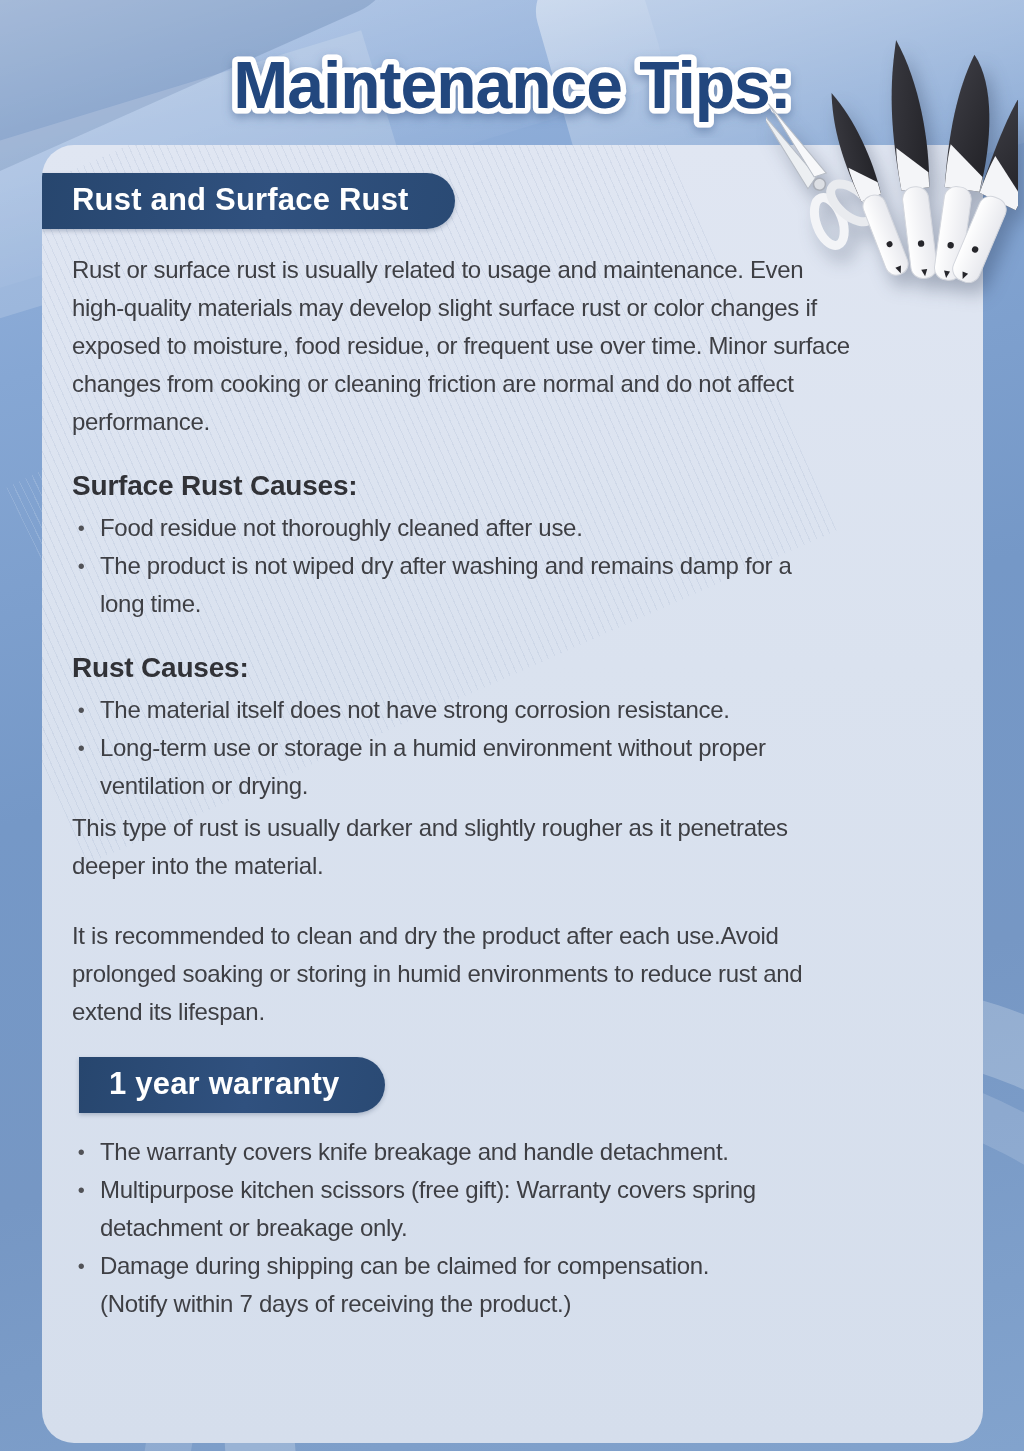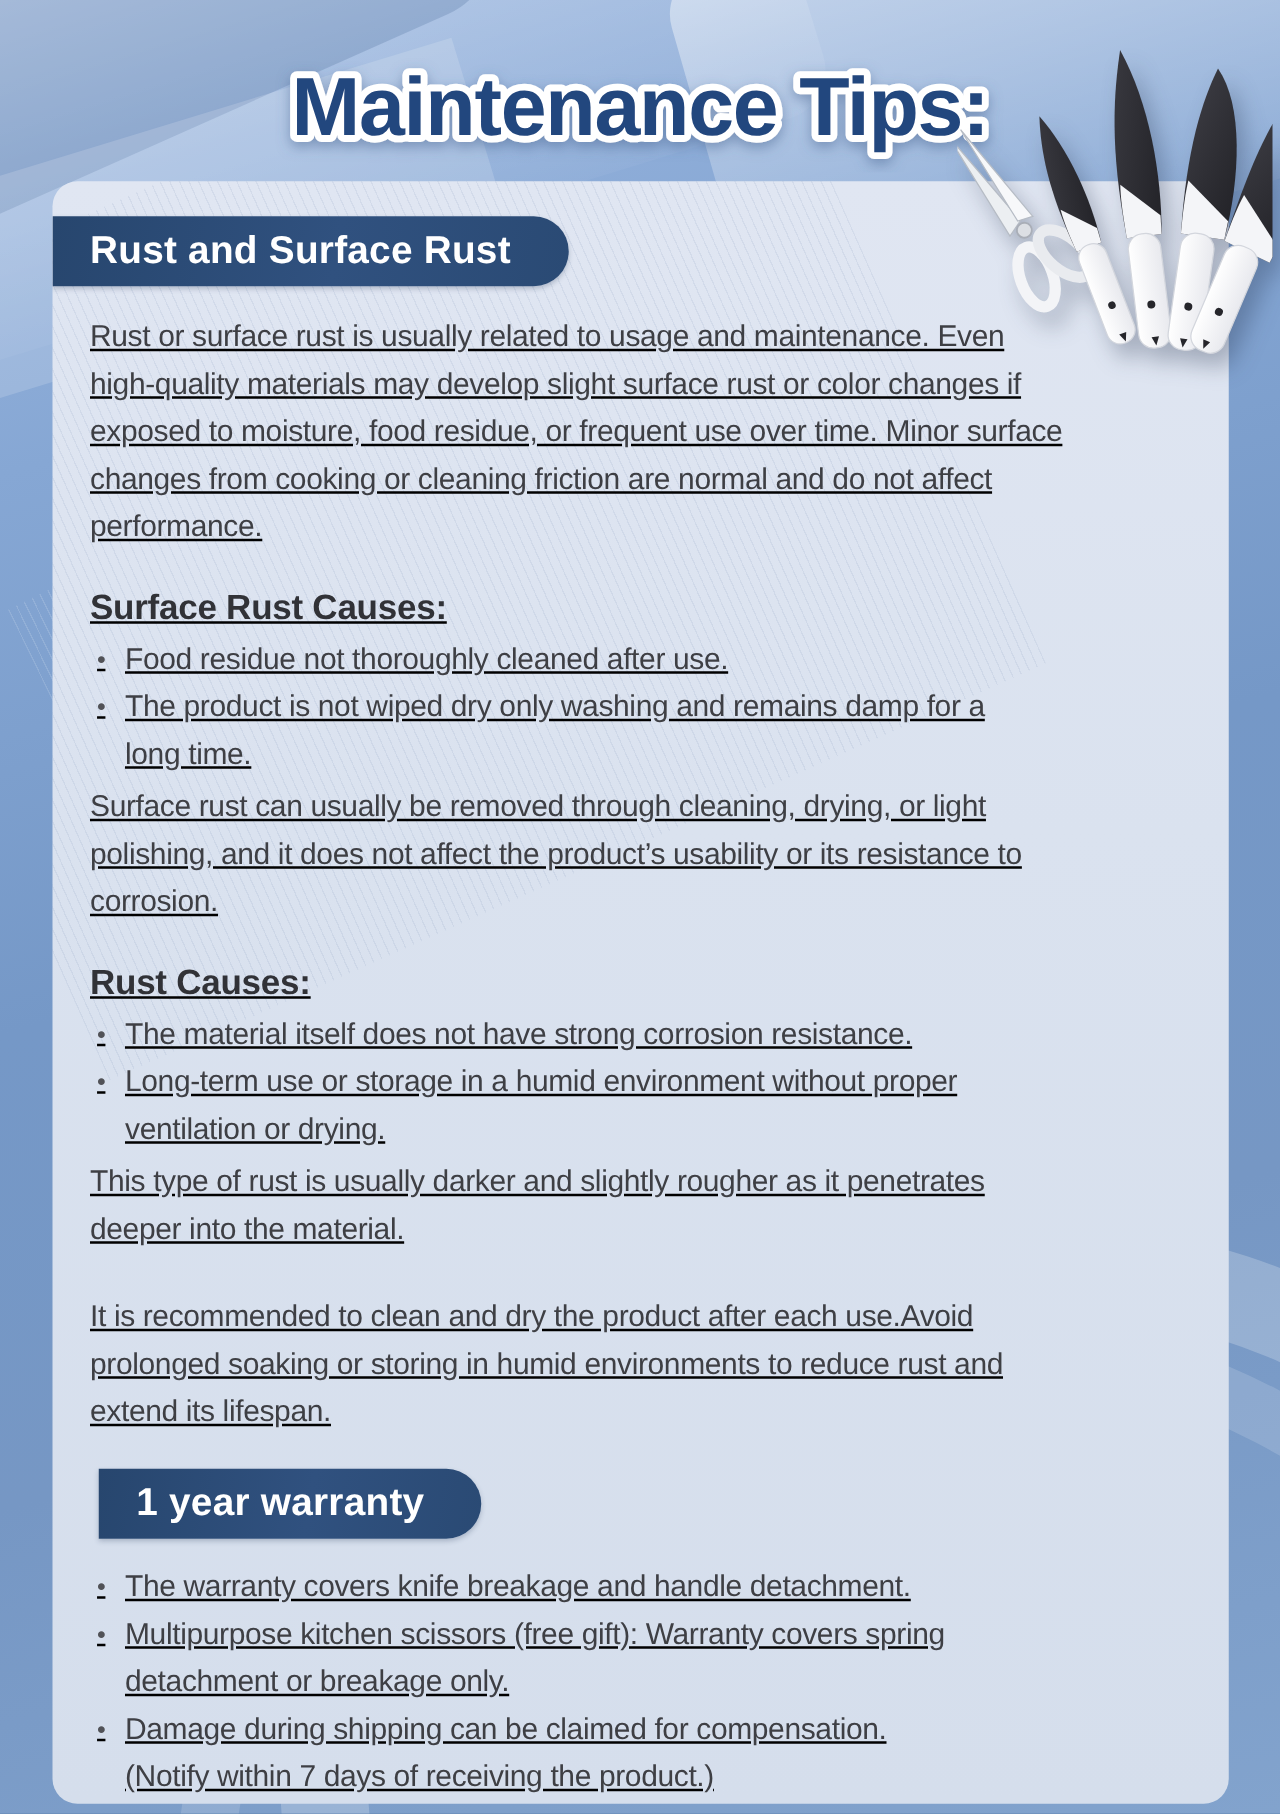--- a/index.html
+++ b/index.html
@@ -24,21 +24,21 @@
     border:70px solid rgba(255,255,255,.22);}
   .wave2{bottom:-500px;right:-260px;width:1050px;height:820px;border-radius:50%;
     border:46px solid rgba(255,255,255,.15);}
   
   .title-svg{position:absolute;top:26px;left:calc(50% - 355px);width:710px;height:112px;}
   .title-svg text{font-family:"Liberation Sans",sans-serif;}
   
   .card{
     position:absolute;left:42px;right:41px;top:145px;bottom:8px;
     background:linear-gradient(180deg,#e0e6f2 0%,#dae2ef 40%,#d5deec 100%);
-    border-radius:20px;overflow:hidden;text-decoration:underline;
+    border-radius:32px;overflow:hidden;
   }
   .card-stripes{position:absolute;top:-60px;left:-120px;width:820px;height:640px;
     transform:rotate(-24deg);opacity:.14;pointer-events:none;
     background:repeating-linear-gradient(90deg,rgba(70,100,150,.6) 0 1px,transparent 1px 7px);}
   .card-inner{position:relative;padding-top:28px;}
   .badge{
     display:inline-block;color:#fff;font-weight:bold;font-size:31px;line-height:34px;
     padding:10px 46px 12px 30px;border-radius:0 30px 30px 0;letter-spacing:.2px;
     background:linear-gradient(100deg,#27466e 0%,#30517f 55%,#2a4a74 100%);
     box-shadow:0 2px 4px rgba(30,50,85,.25);
@@ -97,27 +97,24 @@
 performance.</p>
 
         <h3 class="subhead">Surface Rust Causes:</h3>
         <div class="bullets">
           <div class="bullet">
             <span class="dot">•</span>
             <span class="btext">Food residue not thoroughly cleaned after use.</span>
           </div>
           <div class="bullet">
             <span class="dot">•</span>
-            <span class="btext">The product is not wiped dry only washing and remains damp for a
+            <span class="btext">The product is not wiped dry after washing and remains damp for a
 long time.</span>
           </div>
         </div>
-        <p class="para note">Surface rust can usually be removed through cleaning, drying, or light
-polishing, and it does not affect the product’s usability or its resistance to
-corrosion.</p>
 
         <h3 class="subhead">Rust Causes:</h3>
         <div class="bullets">
           <div class="bullet">
             <span class="dot">•</span>
             <span class="btext">The material itself does not have strong corrosion resistance.</span>
           </div>
           <div class="bullet">
             <span class="dot">•</span>
             <span class="btext">Long-term use or storage in a humid environment without proper

